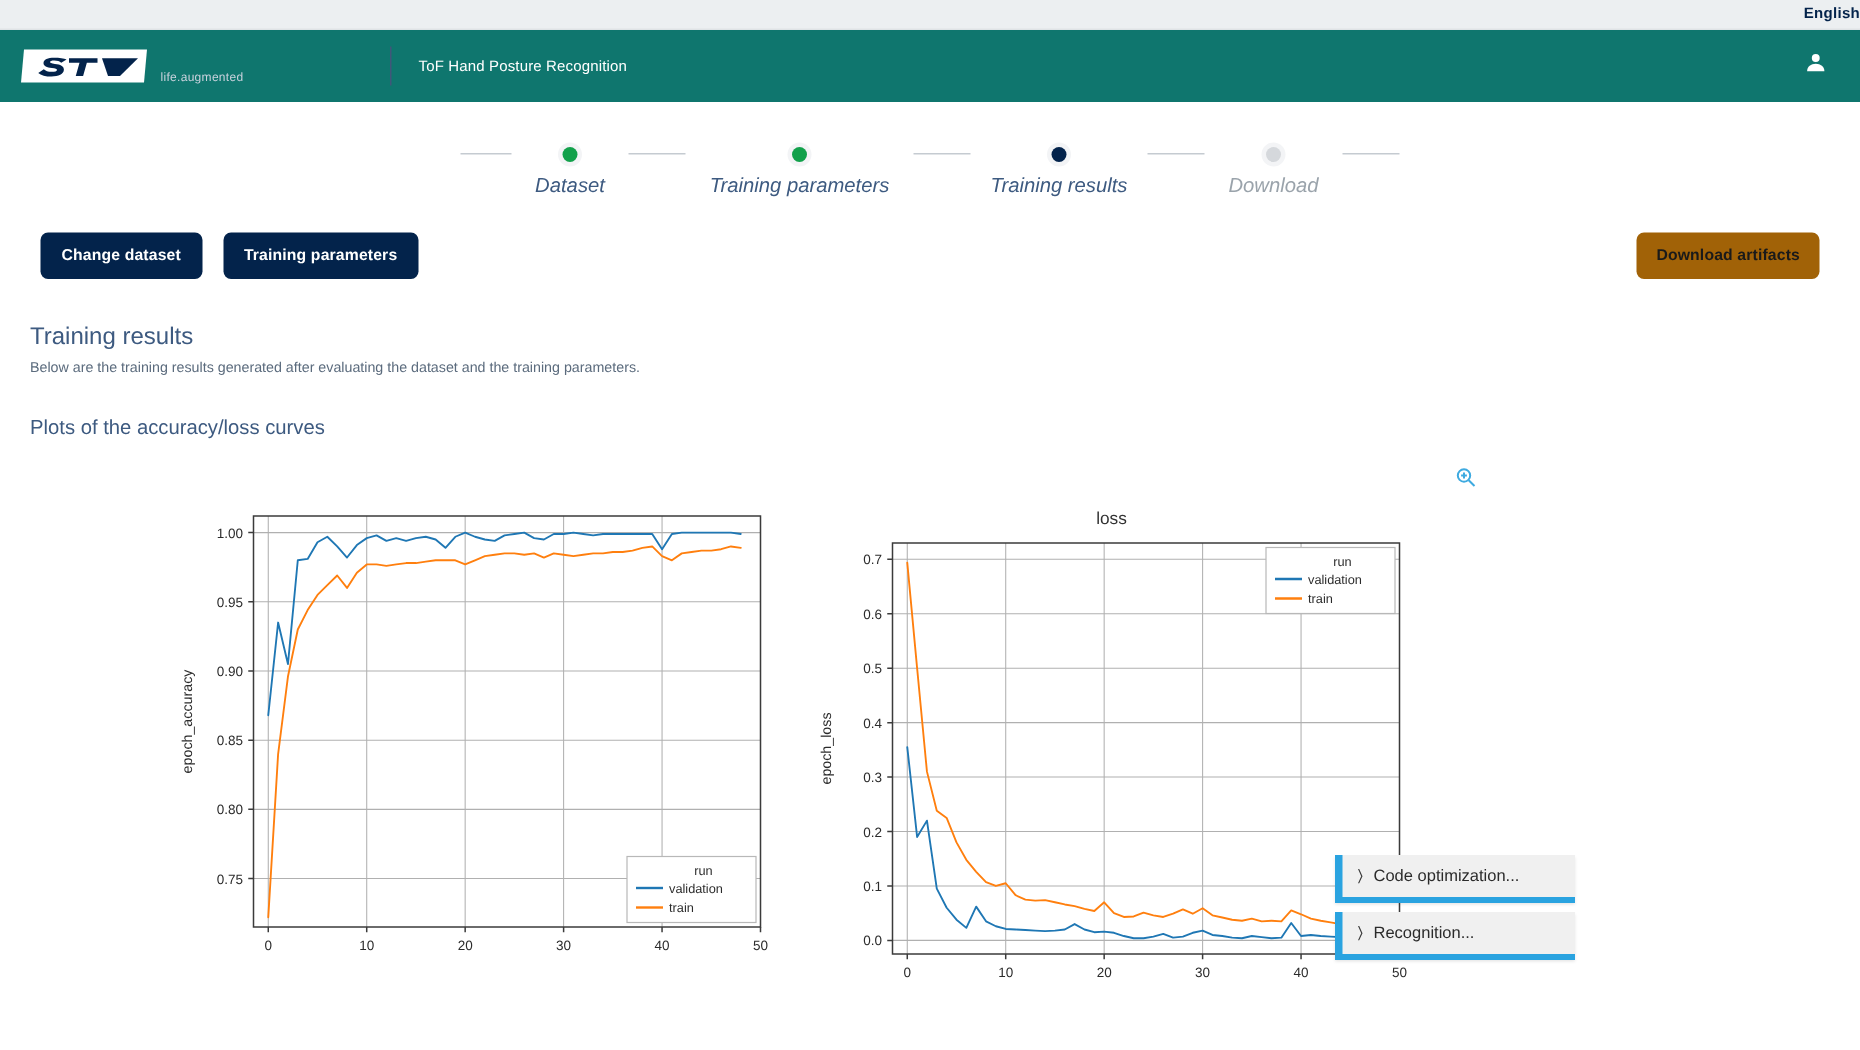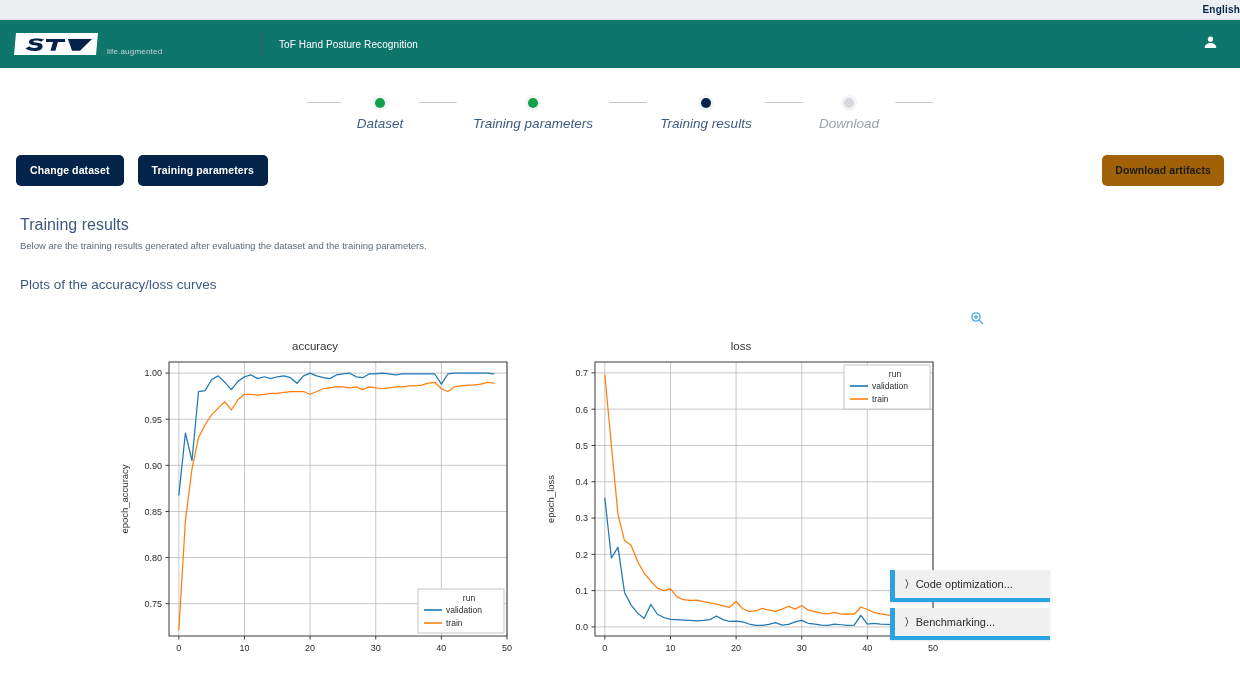--- a/index.html
+++ b/index.html
@@ -70,21 +70,21 @@
   .step.done .dot { background:#12a14b; }
   .step.current .dot { background:#03234b; }
   .step .label {
     margin-top:4px; font-size:13.5px; color:#3d5a80; white-space:nowrap;
   }
   .step.pending .label { color:#9aa3ab; }
   .seg { height:1px; background:#c5cbd1; margin-top:8px; }
 
   
   .actions {
-    margin-top: 24px; padding: 0 16px;
+    margin-top: 24px; padding: 0 27px;
     display:flex; align-items:center; justify-content:space-between;
   }
   .actions-left { display:flex; gap:14px; }
   .btn {
     border:none; border-radius:5px; cursor:pointer;
     font-family:"Liberation Sans", sans-serif;
     font-size:10.5px; font-weight:700; letter-spacing:.1px;
     padding: 10px 14px; line-height:1;
   }
   .btn-dark { background:#03234b; color:#ffffff; }
@@ -217,21 +217,20 @@
         <circle cx="10.5" cy="10.5" r="6.2"></circle>
         <line x1="15.2" y1="15.2" x2="21" y2="21"></line>
         <line x1="10.5" y1="7.6" x2="10.5" y2="13.4"></line>
         <line x1="7.6" y1="10.5" x2="13.4" y2="10.5"></line>
       </svg>
     </span>
   </div>
 
   <div class="charts">
     <div class="chart-box">
-      <div class="chart-title">accuracy</div>
       <div id="plot-0">
           <svg width="400" height="310" class="plot-svg">
             <rect x="54" y="6" width="338" height="274" fill="#ffffff"></rect>
             <line x1="54" y1="247.7104377104377" x2="392" y2="247.7104377104377" stroke="#b0b0b0" stroke-width="0.7"></line>
             <line x1="54" y1="201.5824915824915" x2="392" y2="201.5824915824915" stroke="#b0b0b0" stroke-width="0.7"></line>
             <line x1="54" y1="155.45454545454544" x2="392" y2="155.45454545454544" stroke="#b0b0b0" stroke-width="0.7"></line>
             <line x1="54" y1="109.32659932659931" x2="392" y2="109.32659932659931" stroke="#b0b0b0" stroke-width="0.7"></line>
             <line x1="54" y1="63.19865319865323" x2="392" y2="63.19865319865323" stroke="#b0b0b0" stroke-width="0.7"></line>
             <line x1="54" y1="17.0707070707071" x2="392" y2="17.0707070707071" stroke="#b0b0b0" stroke-width="0.7"></line>
             <line x1="63.84466019417476" y1="6" x2="63.84466019417476" y2="280" stroke="#b0b0b0" stroke-width="0.7"></line>
@@ -356,17 +355,17 @@
         </div>
     </div>
 
     <div class="overlay-panels">
       <div class="fab">
         <span class="chev">〉</span>
         <span class="fab-label">Code optimization...</span>
       </div>
       <div class="fab">
         <span class="chev">〉</span>
-        <span class="fab-label">Benchmarking...</span>
+        <span class="fab-label">Recognition...</span>
       </div>
     </div>
   </div>
 </div>
 
 </body></html>

